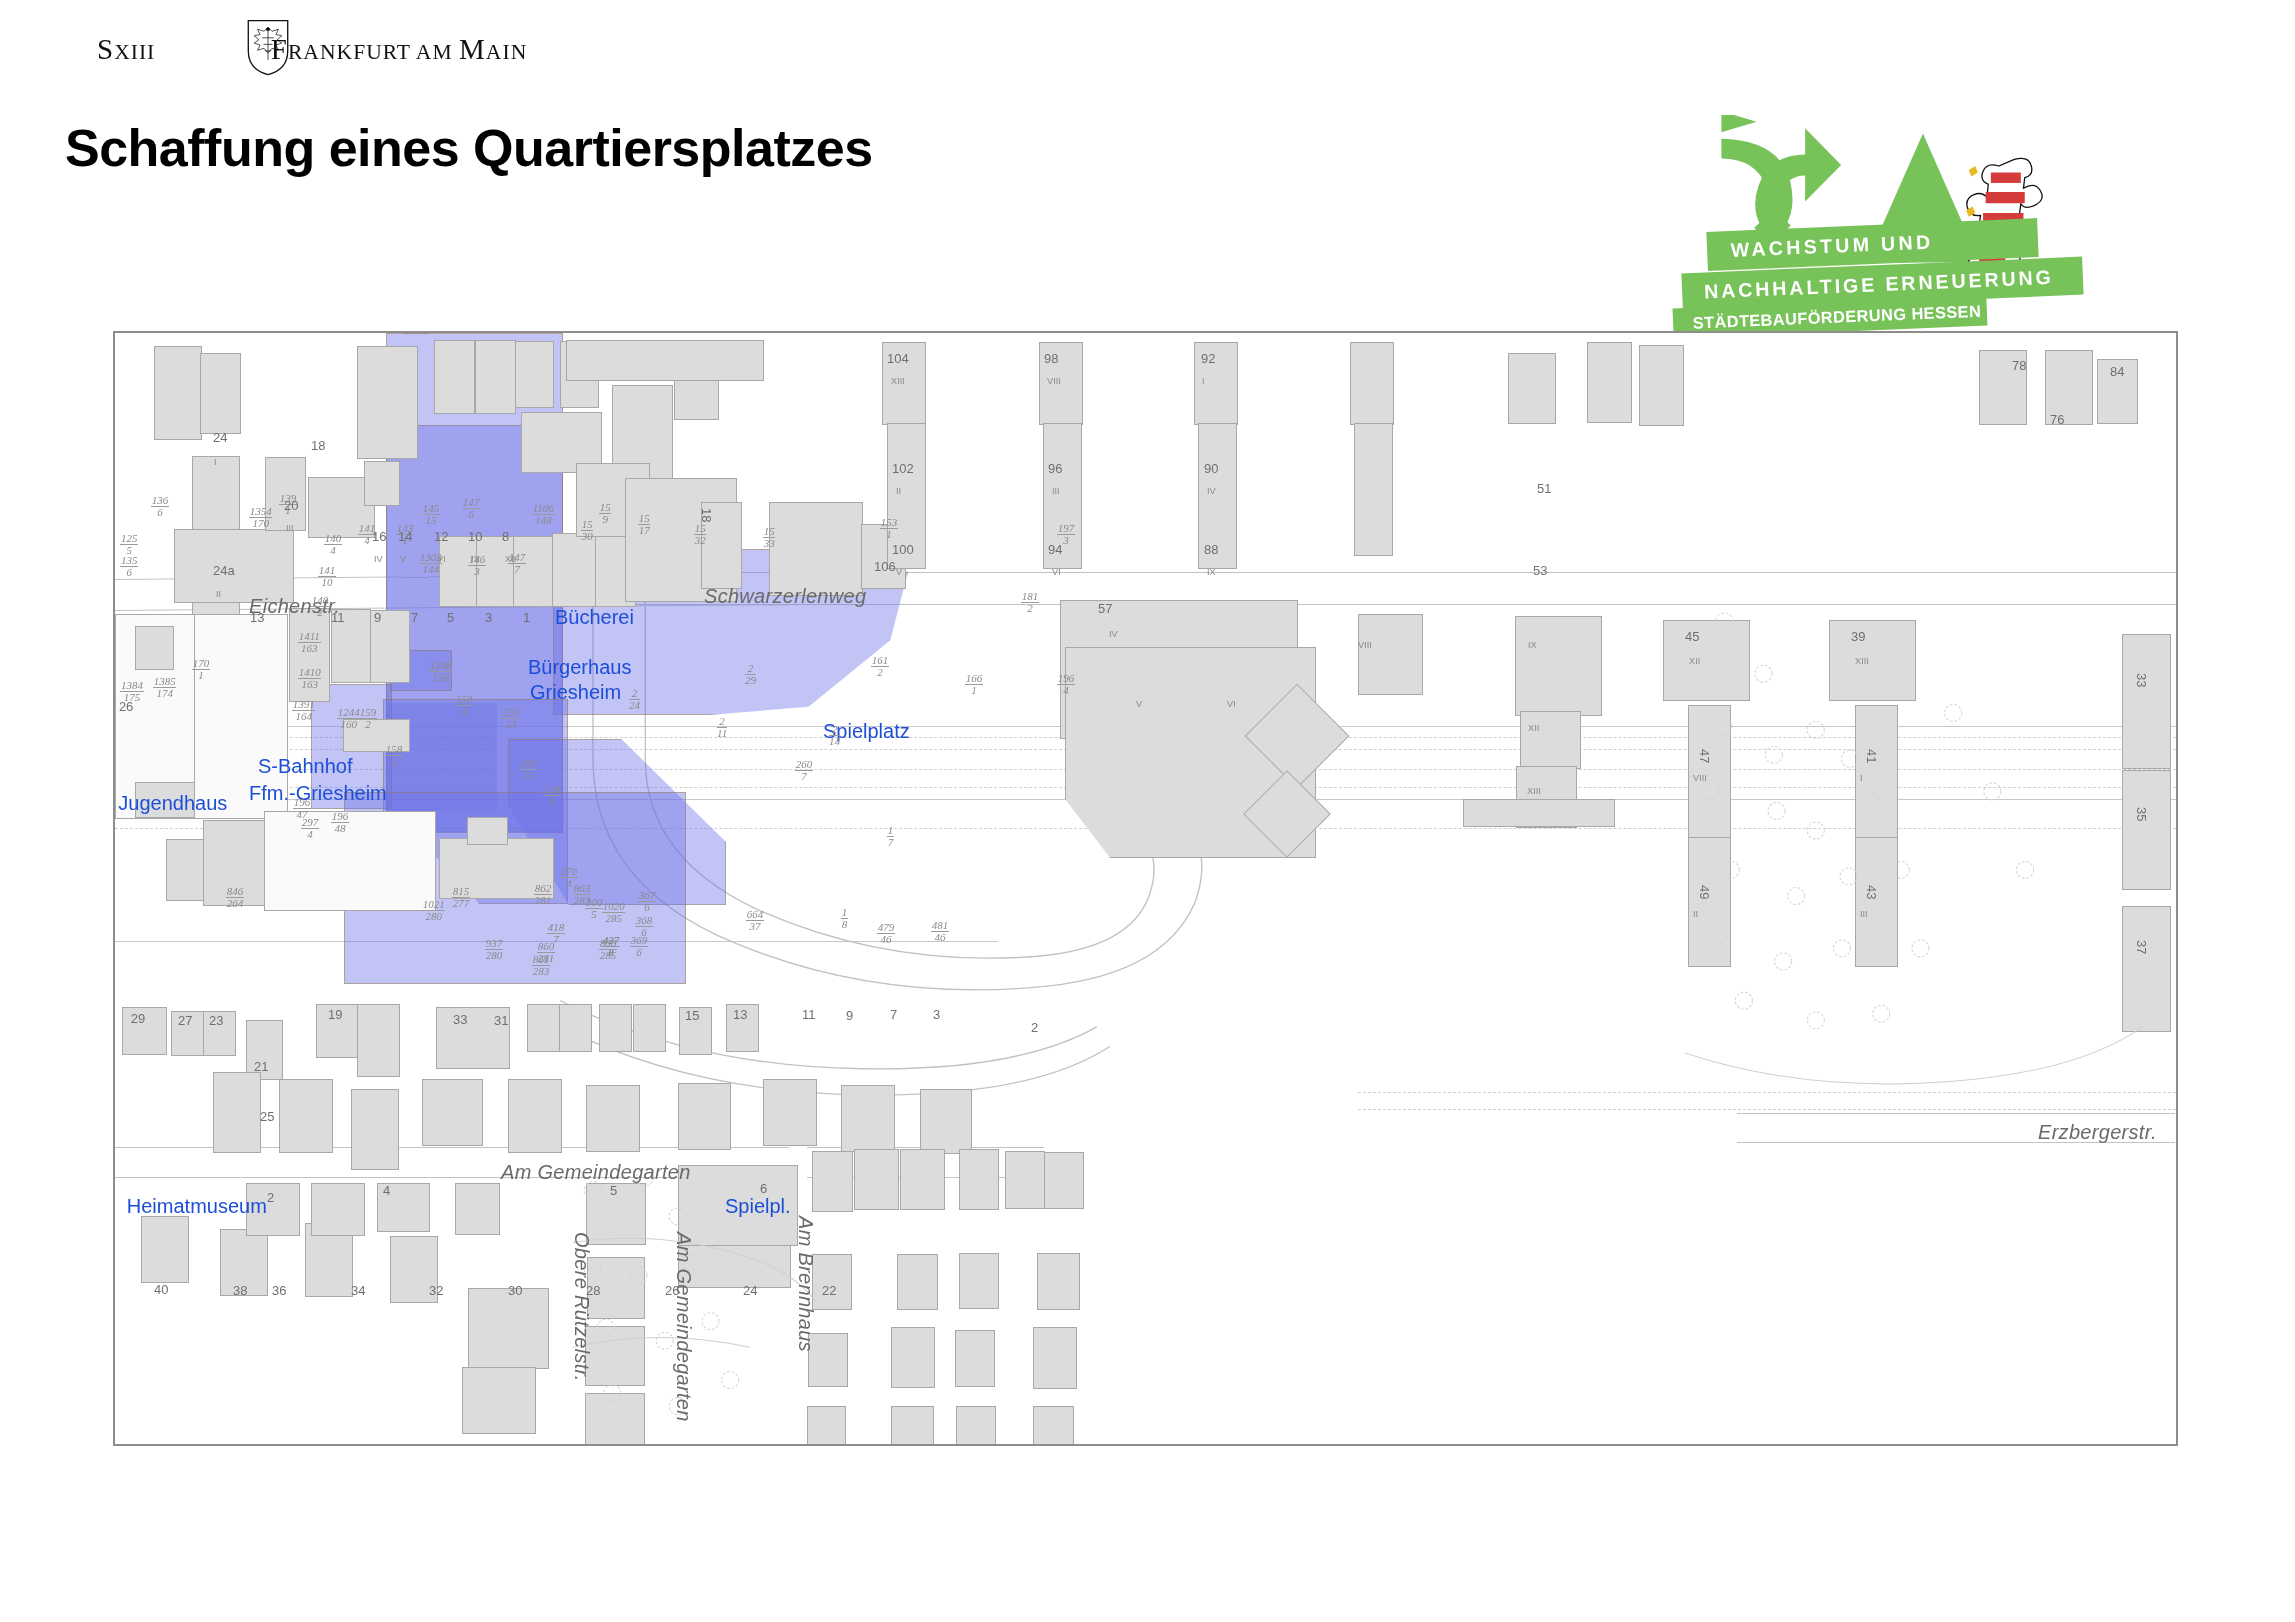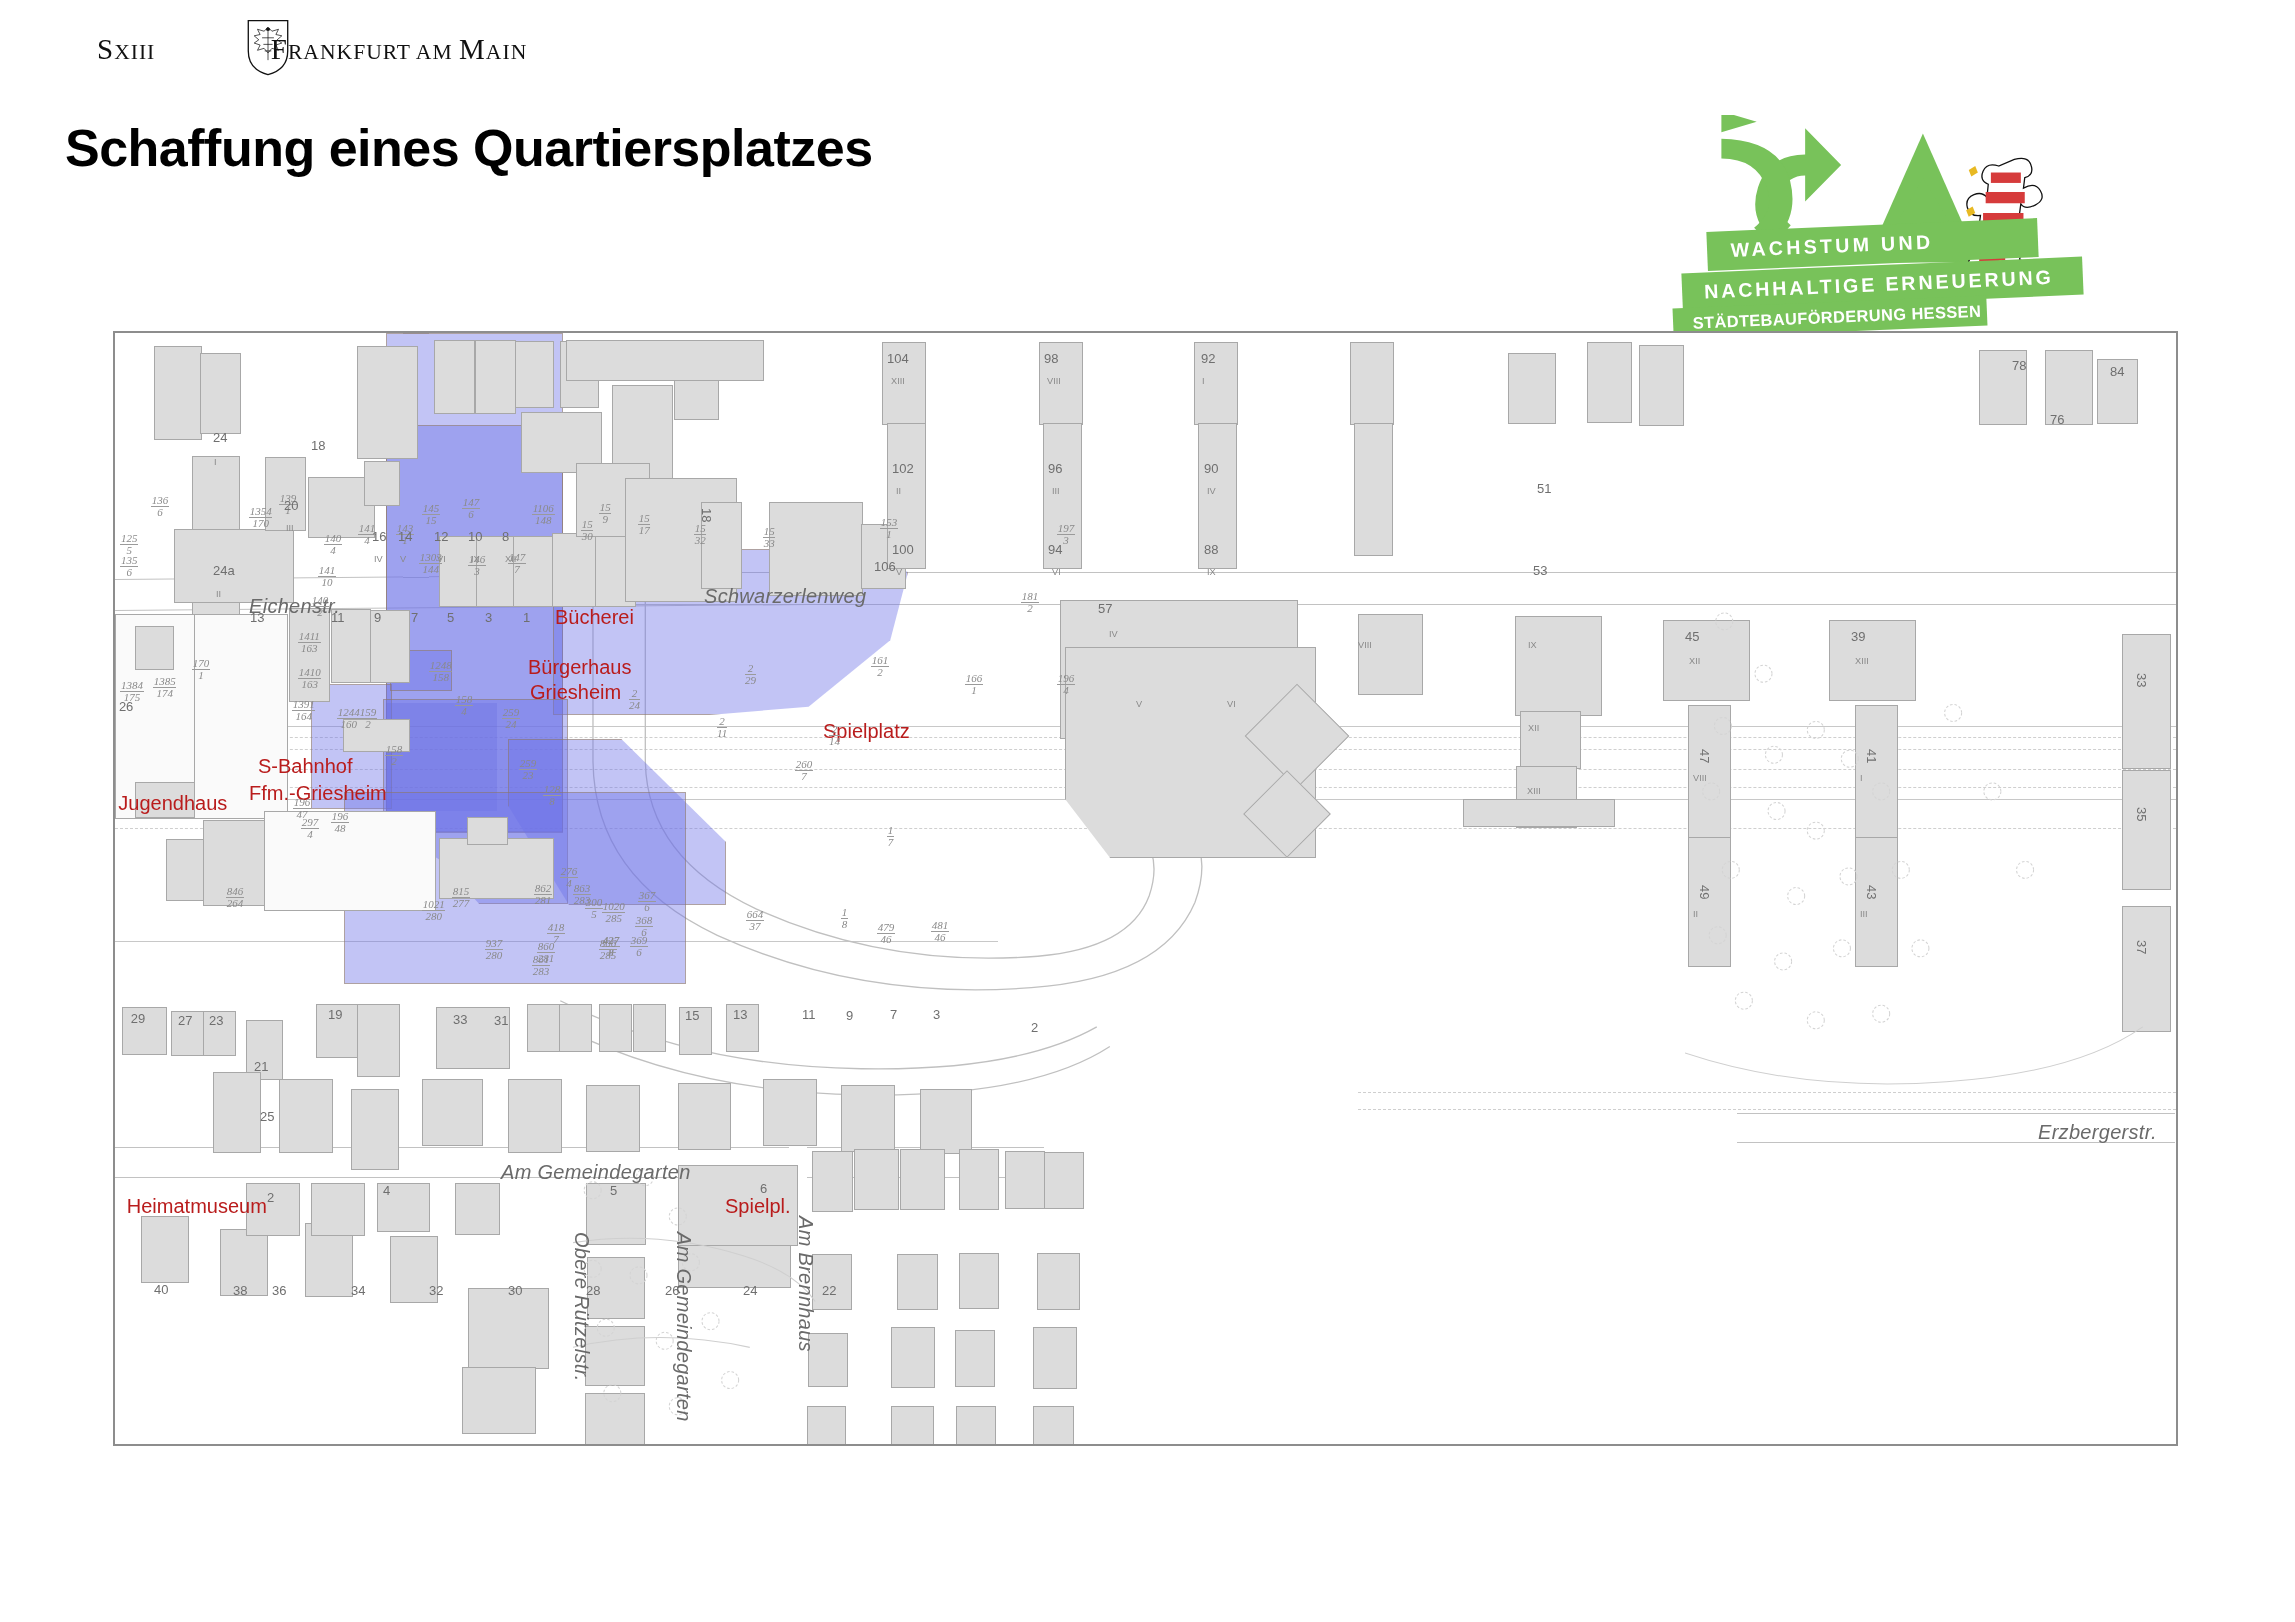--- a/index.html
+++ b/index.html
@@ -49,21 +49,21 @@
   .plotnum{position:absolute;font-size:11px;color:#8a8a8a;
            font-family:"Liberation Serif",serif;font-style:italic;text-align:center;
            line-height:1.0;white-space:nowrap;}
   .plotnum .n{display:block;border-bottom:0.7px solid #9a9a9a;padding:0 0.7px;}
   .hnum{position:absolute;font-size:13px;color:#6f6f6f;white-space:nowrap;}
   .hnum.v{writing-mode:vertical-rl;}
   .rn{position:absolute;font-size:9.2px;color:#8a8a8a;white-space:nowrap;}
   .stname{position:absolute;font-size:20px;color:#6a6a6a;font-style:italic;
           white-space:nowrap;letter-spacing:0.3px;}
   .stname.v{writing-mode:vertical-rl;font-style:italic;}
-  .poiname{position:absolute;font-size:20px;color:#b91c1c;white-space:nowrap;}
+  .poiname{position:absolute;font-size:20px;color:#1d4ed8;white-space:nowrap;}
 
   .hl{position:absolute;background:rgba(110,115,230,.42);
       border:0.7px solid rgba(150,120,60,.45);}
   .hl2{position:absolute;background:rgba(95,100,215,.30);}
 
   
   #footer{position:absolute;left:0;top:1459px;width:2295px;height:164px;}
 </style>
 </head>
 <body>

